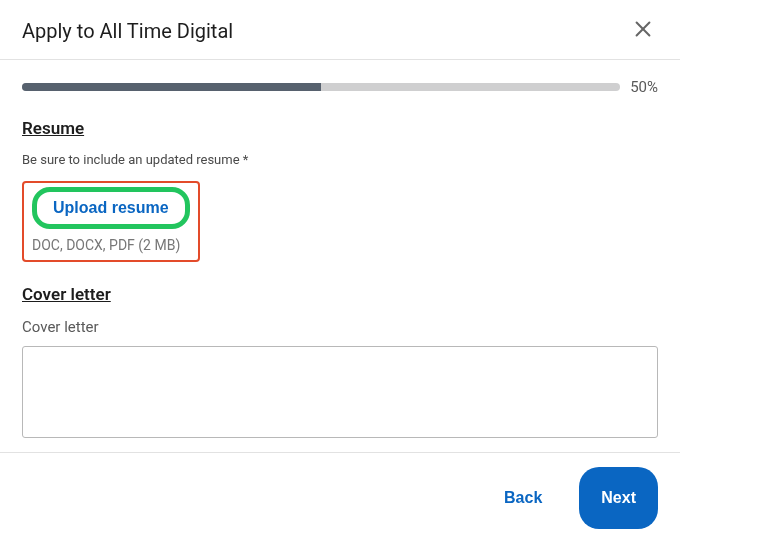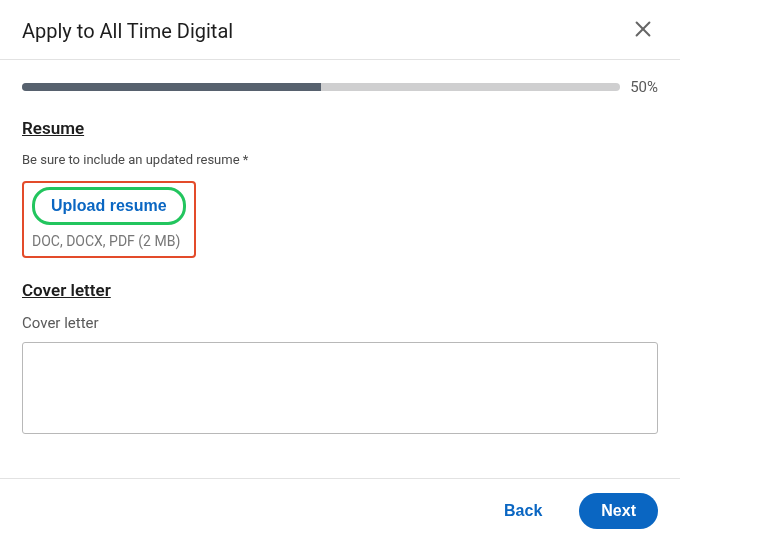--- a/index.html
+++ b/index.html
@@ -84,21 +84,21 @@
   }
   .highlight-box {
     display: inline-block;
     border: 2px solid #e34b2a;
     border-radius: 4px;
     padding: 4px 8px 6px 8px;
     margin-bottom: 22px;
   }
   .upload-btn {
     display: inline-block;
-    border: 3px solid #22c55e;
+    border: 5px solid #22c55e;
     color: #0a66c2;
     background: #fff;
     font-size: 16px;
     font-weight: 600;
     padding: 7px 16px;
     border-radius: 18px;
     cursor: pointer;
     margin-bottom: 6px;
   }
   .upload-hint {
@@ -144,21 +144,21 @@
     padding: 8px 14px;
     cursor: pointer;
     border-radius: 20px;
   }
   .next-btn {
     background: #0a66c2;
     border: none;
     color: #fff;
     font-size: 16px;
     font-weight: 600;
-    padding: 9px 22px;
+    padding: 22px 22px;
     cursor: pointer;
     border-radius: 20px;
   }
 </style>
 </head>
 <body>
 
 <div class="modal">
 
   <div class="header">

